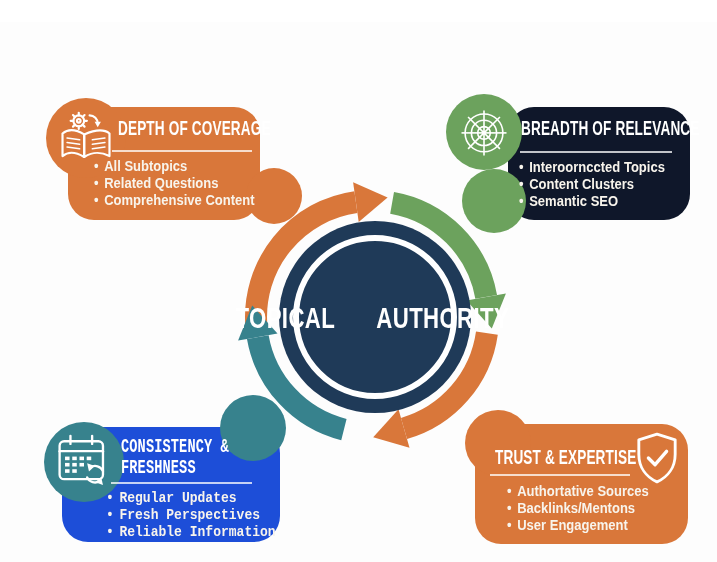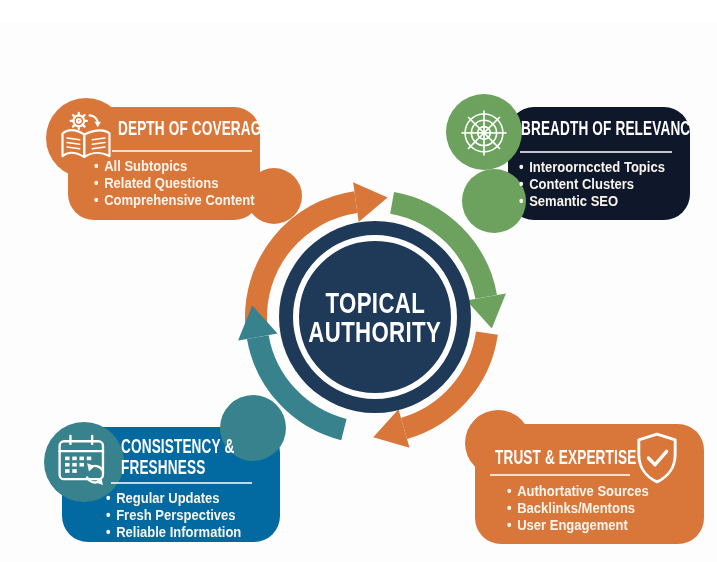--- a/index.html
+++ b/index.html
@@ -39,44 +39,44 @@
 
   
   .tr { left:508px; top:85px; width:182px; height:113px; background:#0f172a; }
   .tr .icon-circle { left:-62px; top:-13px; width:76px; height:76px; background:#6ca25d; }
   .tr .tail { left:-46px; top:62px; width:64px; height:64px; background:#6ca25d; }
   .tr .q-title { left:13px; top:11px; }
   .tr .rule { left:12px; top:44px; width:152px; }
   .tr .bullets { left:11px; top:52px; }
 
   
-  .bl { left:62px; top:405px; width:218px; height:115px; background:#0369a1; }
+  .bl { left:62px; top:405px; width:218px; height:115px; background:#1d4ed8;font-family:Liberation Mono, monospace; }
   .bl .icon-circle { left:-18px; top:-5px; width:80px; height:80px; background:#37828d; }
   .bl .tail { left:158px; top:-32px; width:66px; height:66px; background:#37828d; }
   .bl .q-title { left:59px; top:9px; white-space:normal; width:180px; }
   .bl .rule { left:49px; top:55px; width:141px; }
   .bl .bullets { left:44px; top:63px; }
 
   
-  .br { left:475px; top:402px; width:213px; height:120px; background:#d9773a;padding-left:16px; }
+  .br { left:475px; top:402px; width:213px; height:120px; background:#d9773a; }
   .br .tail { left:-10px; top:-14px; width:66px; height:66px; background:#d9773a; }
   .br .q-title { left:20px; top:23px; }
   .br .shield { position:absolute; left:160px; top:7px; }
   .br .rule { left:15px; top:50px; width:140px; }
   .br .bullets { left:32px; top:59px; }
 
   
   .center {
     position:absolute; left:279px; top:199px; width:192px; height:192px;
     background:#1f3a58; border-radius:50%; z-index:3;
   }
   .center-ring {
     position:absolute; left:14px; top:14px; right:14px; bottom:14px;
     border:6px solid #ffffff; border-radius:50%; background:#1f3a58;
-    display:flex; flex-direction:column; align-items:center; justify-content:center;
+    display:flex; flex-direction:row; align-items:center; justify-content:center;
   }
   .center-line {
     color:#ffffff; font-weight:700; font-size:30px; line-height:29px;
     letter-spacing:0.5px; transform:scaleX(0.74); transform-origin:center;
     white-space:nowrap;
   }
   .icon-svg { display:block; }
 </style>
 </head>
 <body>

